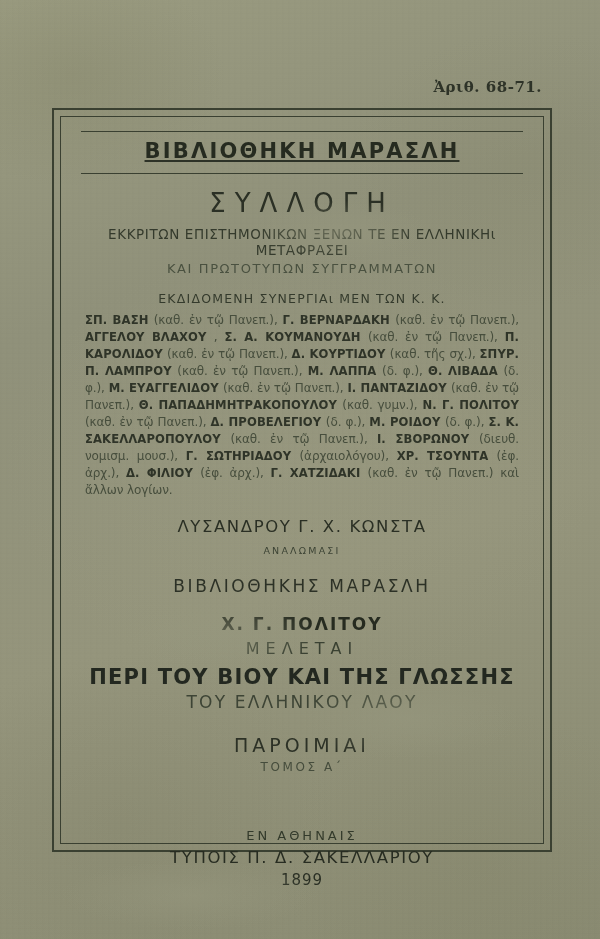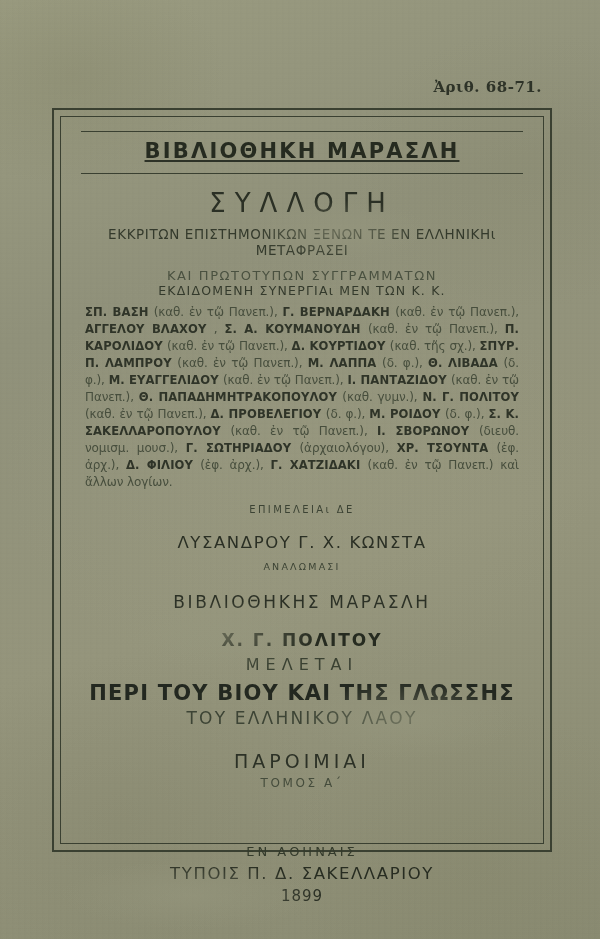--- a/index.html
+++ b/index.html
@@ -97,27 +97,27 @@
     letter-spacing: 9px;
     color: #2b3025;
   }
   .t-sub1 {
     margin-top: 8px;
     font-size: 13.5px;
     letter-spacing: .6px;
     color: #343a2c;
   }
   .t-sub2 {
-    margin-top: 10px;
+    margin-top: 3px;
     font-size: 13px;
     letter-spacing: 1.6px;
     color: #4a5140;
   }
   .t-ekdid {
-    margin-top: 0;
+    margin-top: 15px;
     font-size: 12.5px;
     letter-spacing: 1.2px;
     color: #343a2c;
   }
 
   
   .contribs {
     margin: 6px 24px 0 24px;
     text-align: justify;
     font-size: 11.6px;
@@ -259,21 +259,20 @@
           <div class="hdr-title">ΒΙΒΛΙΟΘΗΚΗ ΜΑΡΑΣΛΗ</div>
         </div>
 
         <div class="t-syllogi">ΣΥΛΛΟΓΗ</div>
         <div class="t-sub1">ΕΚΚΡΙΤΩΝ ΕΠΙΣΤΗΜΟΝΙΚΩΝ ΞΕΝΩΝ ΤΕ ΕΝ ΕΛΛΗΝΙΚΗι ΜΕΤΑΦΡΑΣΕΙ</div>
         <div class="t-sub2">ΚΑΙ ΠΡΩΤΟΤΥΠΩΝ ΣΥΓΓΡΑΜΜΑΤΩΝ</div>
         <div class="t-ekdid">ΕΚΔΙΔΟΜΕΝΗ ΣΥΝΕΡΓΙΑι ΜΕΝ ΤΩΝ Κ. Κ.</div>
 
         <div class="contribs"><span class="nm">ΣΠ. ΒΑΣΗ </span><span class="pr">(καθ. ἐν τῷ Πανεπ.), </span><span class="nm">Γ. ΒΕΡΝΑΡΔΑΚΗ </span><span class="pr">(καθ. ἐν τῷ Πανεπ.), </span><span class="nm">ΑΓΓΕΛΟΥ ΒΛΑΧΟΥ </span><span class="pr">, </span><span class="nm">Σ. Α. ΚΟΥΜΑΝΟΥΔΗ </span><span class="pr">(καθ. ἐν τῷ Πανεπ.), </span><span class="nm">Π. ΚΑΡΟΛΙΔΟΥ </span><span class="pr">(καθ. ἐν τῷ Πανεπ.), </span><span class="nm">Δ. ΚΟΥΡΤΙΔΟΥ </span><span class="pr">(καθ. τῆς σχ.), </span><span class="nm">ΣΠΥΡ. Π. ΛΑΜΠΡΟΥ </span><span class="pr">(καθ. ἐν τῷ Πανεπ.), </span><span class="nm">Μ. ΛΑΠΠΑ </span><span class="pr">(δ. φ.), </span><span class="nm">Θ. ΛΙΒΑΔΑ </span><span class="pr">(δ. φ.), </span><span class="nm">Μ. ΕΥΑΓΓΕΛΙΔΟΥ </span><span class="pr">(καθ. ἐν τῷ Πανεπ.), </span><span class="nm">Ι. ΠΑΝΤΑΖΙΔΟΥ </span><span class="pr">(καθ. ἐν τῷ Πανεπ.), </span><span class="nm">Θ. ΠΑΠΑΔΗΜΗΤΡΑΚΟΠΟΥΛΟΥ </span><span class="pr">(καθ. γυμν.), </span><span class="nm">Ν. Γ. ΠΟΛΙΤΟΥ </span><span class="pr">(καθ. ἐν τῷ Πανεπ.), </span><span class="nm">Δ. ΠΡΟΒΕΛΕΓΙΟΥ </span><span class="pr">(δ. φ.), </span><span class="nm">Μ. ΡΟΙΔΟΥ </span><span class="pr">(δ. φ.), </span><span class="nm">Σ. Κ. ΣΑΚΕΛΛΑΡΟΠΟΥΛΟΥ </span><span class="pr">(καθ. ἐν τῷ Πανεπ.), </span><span class="nm">Ι. ΣΒΟΡΩΝΟΥ </span><span class="pr">(διευθ. νομισμ. μουσ.), </span><span class="nm">Γ. ΣΩΤΗΡΙΑΔΟΥ </span><span class="pr">(ἀρχαιολόγου), </span><span class="nm">ΧΡ. ΤΣΟΥΝΤΑ </span><span class="pr">(ἐφ. ἀρχ.), </span><span class="nm">Δ. ΦΙΛΙΟΥ </span><span class="pr">(ἐφ. ἀρχ.), </span><span class="nm">Γ. ΧΑΤΖΙΔΑΚΙ </span><span class="pr">(καθ. ἐν τῷ Πανεπ.) καὶ ἄλλων λογίων. </span></div>
 
-        <div class="t-epim-label">ΕΠΙΜΕΛΕΙΑι ΔΕ</div>
         <div class="t-epim-name">ΛΥΣΑΝΔΡΟΥ Γ. Χ. ΚΩΝΣΤΑ</div>
 
         <div class="t-anal-label">ΑΝΑΛΩΜΑΣΙ</div>
 
         <div class="t-series">ΒΙΒΛΙΟΘΗΚΗΣ ΜΑΡΑΣΛΗ</div>
 
         <div class="t-author">Χ. Γ. ΠΟΛΙΤΟΥ</div>
         <div class="t-meletai">ΜΕΛΕΤΑΙ</div>
         <div class="t-maintitle">ΠΕΡΙ ΤΟΥ ΒΙΟΥ ΚΑΙ ΤΗΣ ΓΛΩΣΣΗΣ</div>
         <div class="t-maintitle2">ΤΟΥ ΕΛΛΗΝΙΚΟΥ ΛΑΟΥ</div>

